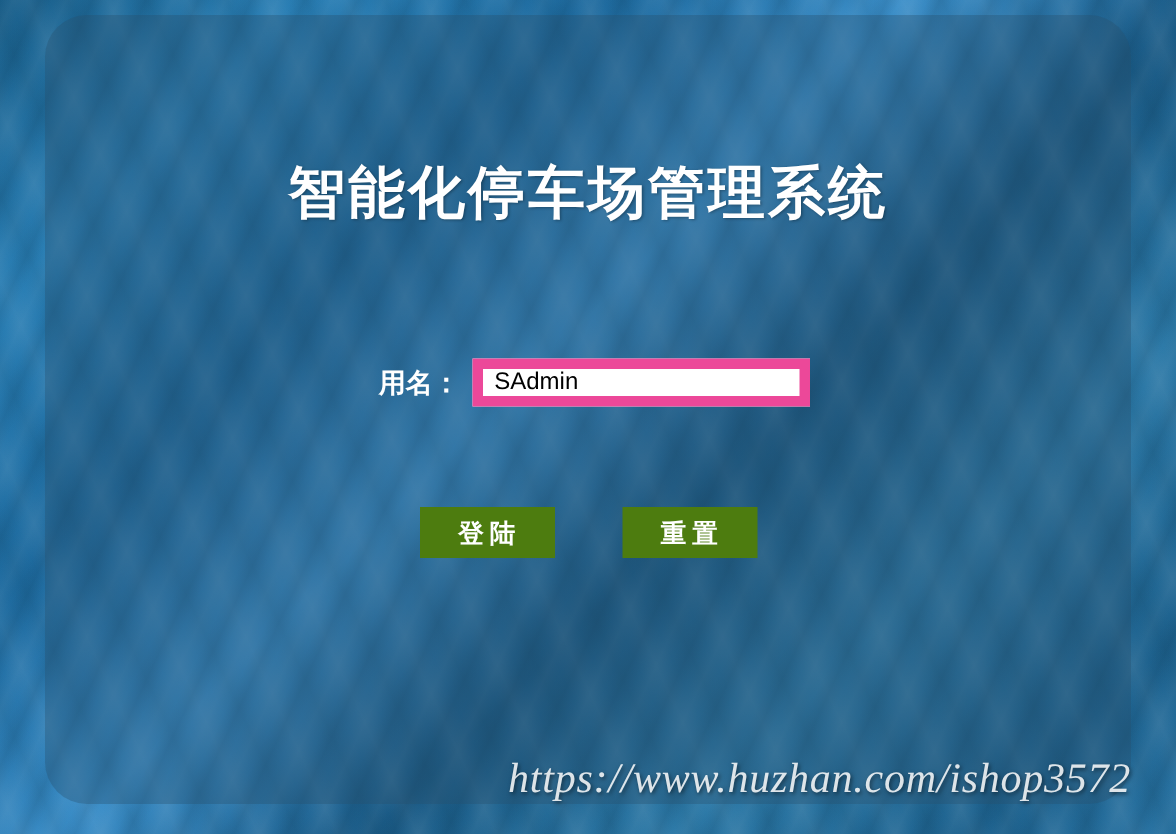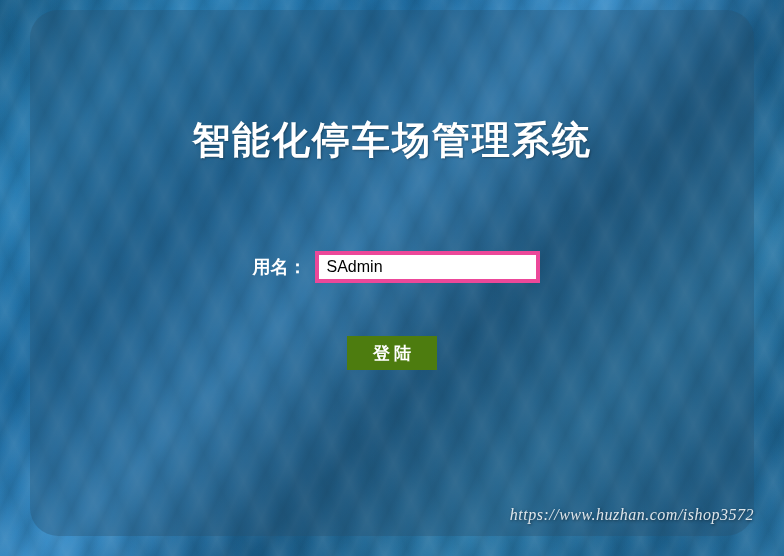--- a/index.html
+++ b/index.html
@@ -46,60 +46,60 @@
     }
     
     .login-panel {
       position: absolute;
       top: 10px;
       left: 30px;
       right: 30px;
       bottom: 20px;
       background: rgba(40, 80, 110, 0.35);
       border-radius: 28px;
-      padding: 40px;
+      padding: 28px;
     }
     
     .title {
       text-align: center;
       color: #ffffff;
       font-size: 38px;
       font-weight: bold;
       margin-top: 65px;
       letter-spacing: 2px;
       text-shadow: 1px 1px 2px rgba(0,0,0,0.3);
     }
     
     .form-area {
       margin-top: 85px;
       display: flex;
       flex-direction: column;
       align-items: center;
-      gap: 8px;
+      gap: 22px;
     }
     
     .form-row {
       display: flex;
       align-items: center;
       gap: 8px;
     }
     
     .form-label {
       color: #ffffff;
       font-size: 18px;
       font-weight: bold;
       min-width: 62px;
       text-align: right;
     }
     
     .form-input {
       width: 225px;
       height: 32px;
       background: #ffffff;
-      border: 4px solid #ec4899;
+      border: 7px solid #ec4899;
       padding: 4px 8px;
       font-size: 16px;
       font-family: Arial, sans-serif;
       color: #000;
     }
     
     .button-row {
       margin-top: 45px;
       display: flex;
       gap: 45px;
@@ -115,24 +115,24 @@
       font-size: 17px;
       font-weight: bold;
       font-family: "Microsoft YaHei", sans-serif;
       cursor: pointer;
       letter-spacing: 4px;
       text-indent: 4px;
     }
     
     .watermark {
       position: absolute;
-      bottom: 32px;
+      bottom: 20px;
       right: 30px;
       color: rgba(255, 255, 255, 0.85);
-      font-size: 16px;
+      font-size: 28px;
       font-family: "Times New Roman", serif;
       font-style: italic;
       letter-spacing: 0.5px;
       text-shadow: 1px 1px 3px rgba(0,0,0,0.5);
       pointer-events: none;
     }
   </style>
 </head>
 <body>
 
@@ -141,17 +141,18 @@
 
   <div class="form-area">
     <div class="form-row">
       <label class="form-label">用名：</label>
       <input type="text" class="form-input" value="SAdmin" style="">
     </div>
 
 
     <div class="button-row">
       <button class="btn">登陆</button>
+      <button class="btn">重置</button>
     </div>
   </div>
 </div>
 
 <div class="watermark">https://www.huzhan.com/ishop3572</div>
 
 </body></html>

